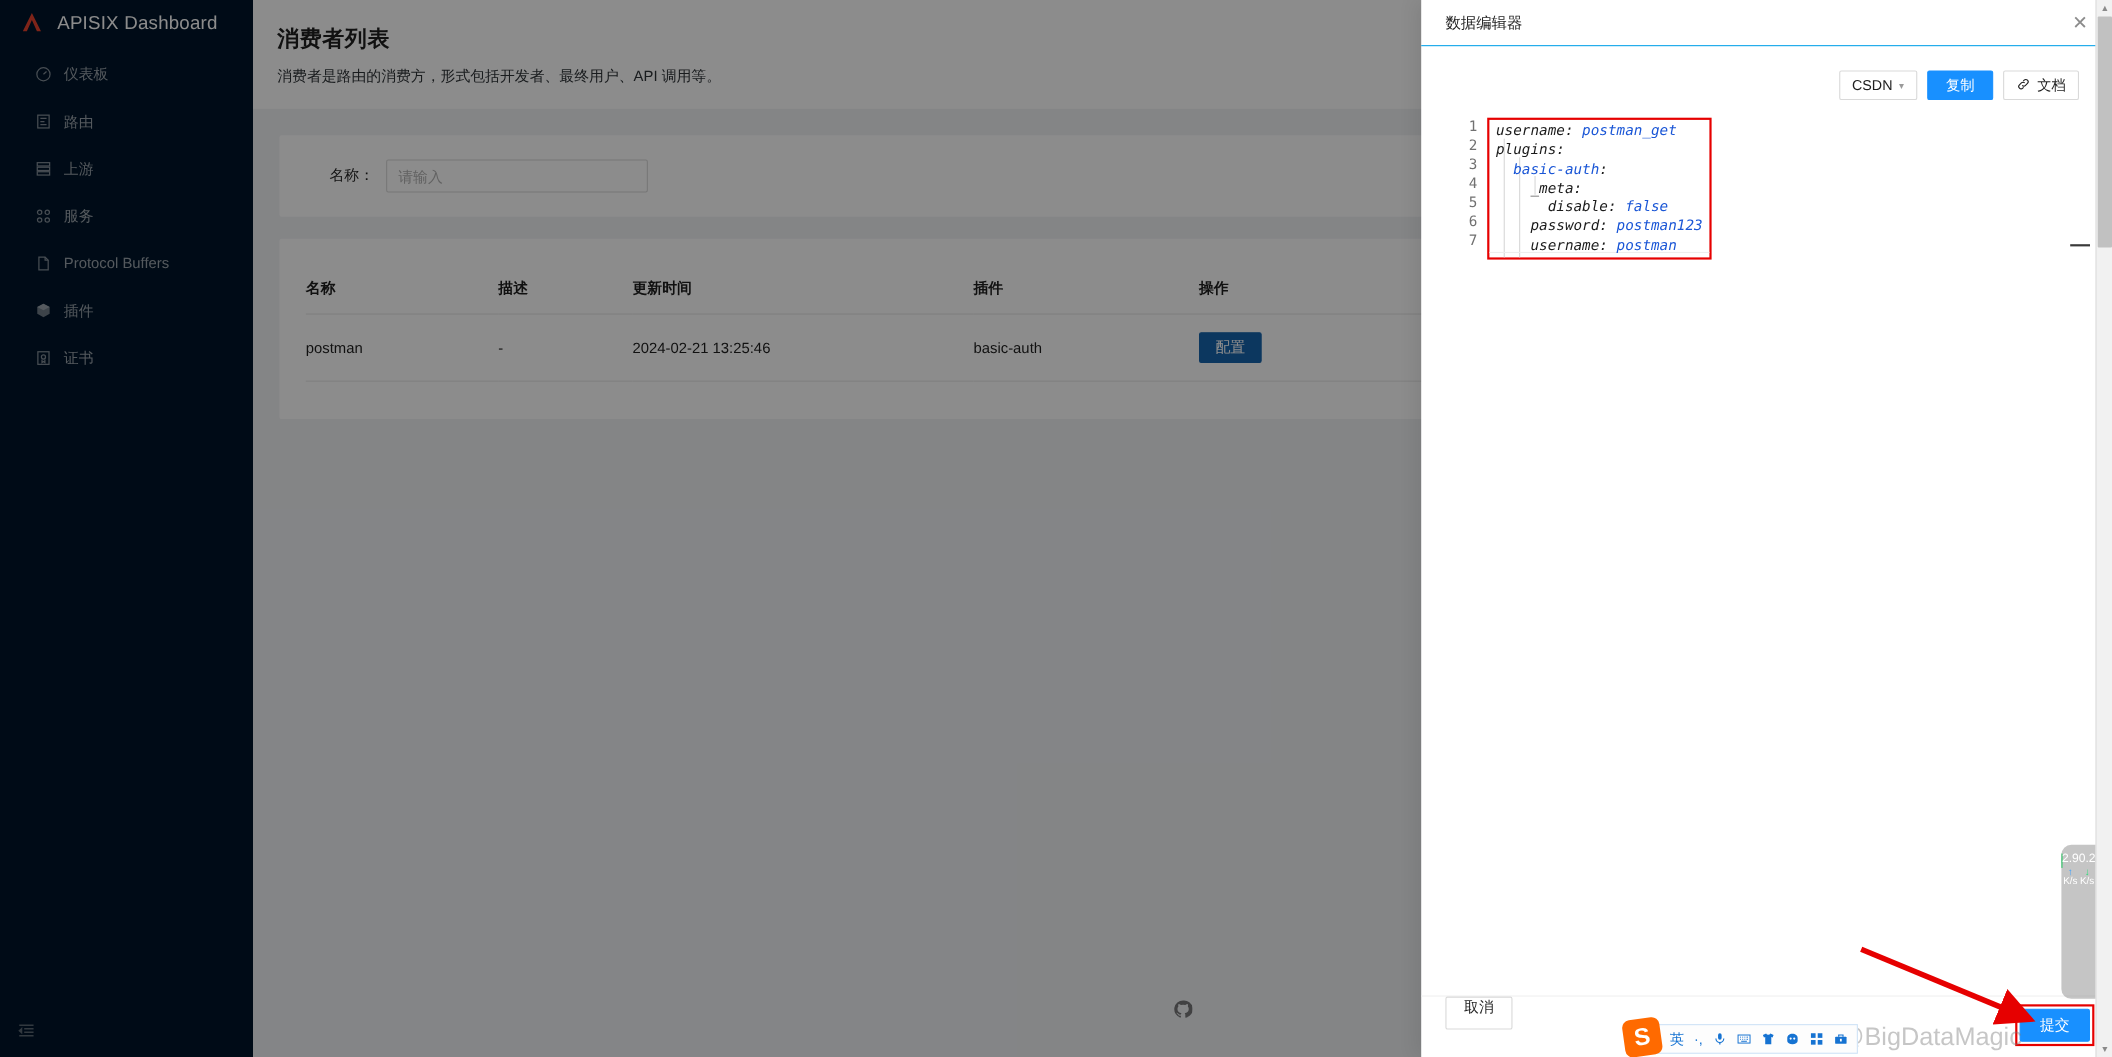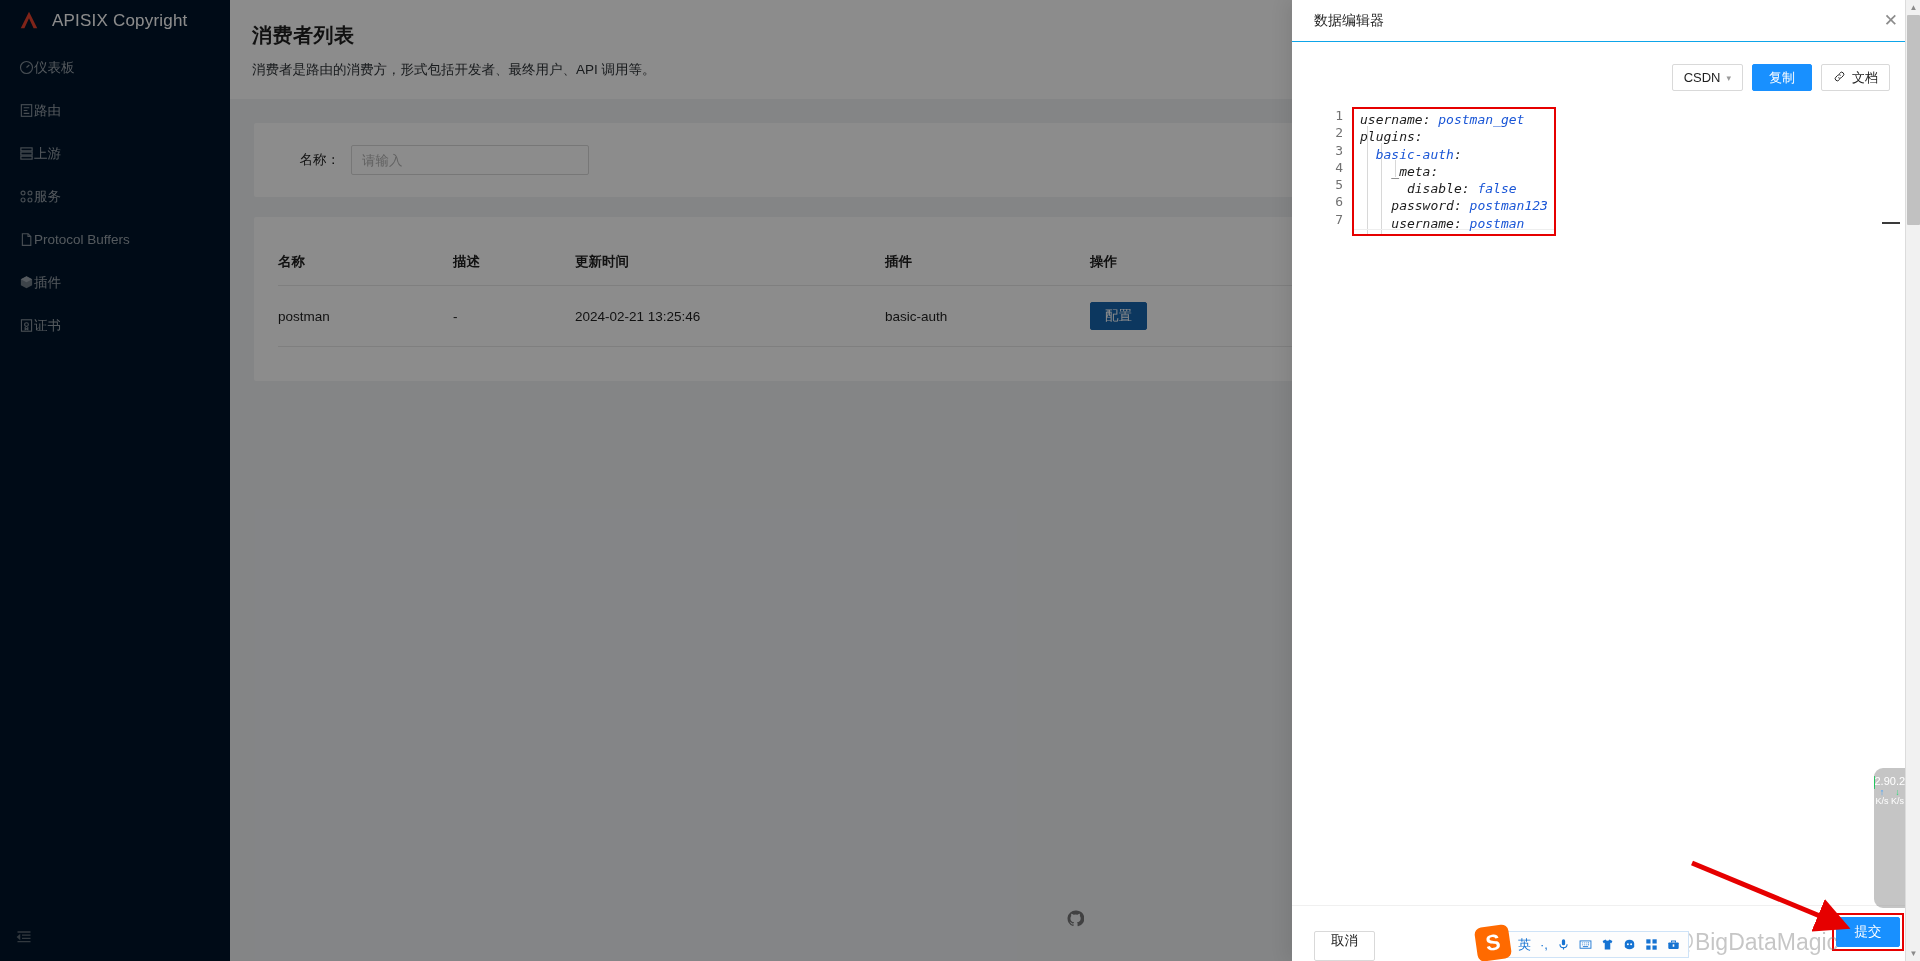--- a/index.html
+++ b/index.html
@@ -32,21 +32,21 @@
     padding-left: 18px; gap: 12px;
   }
   .brand-logo { width: 22px; height: 22px; position: relative; flex: none; }
   .brand-title {
     color: #ffffff; font-size: 17px; letter-spacing: .2px;
     white-space: nowrap;
   }
   .nav { margin-top: 4px; }
   .nav-item {
     height: 43px; display: flex; align-items: center;
-    padding-left: 19px;
+    gap: 11px; padding-left: 32px;
     font-size: 13.5px; color: #9aa3ab;
     cursor: pointer; white-space: nowrap;
   }
   .nav-item.active { background: #1765ad; color: #ffffff; }
   .nav-item .ico {
     width: 15px; height: 15px; flex: none;
     display: flex; align-items: center; justify-content: center;
     opacity: .85;
   }
   .nav-item .ico svg { width: 15px; height: 15px; display: block; }
@@ -205,21 +205,21 @@
     background: #d8d8d8;
   }
   .faint-line {
     position: absolute; left: 0; right: 0; height: 1px;
     background: #eeeeee;
   }
 
   .drawer-foot {
     flex: none; height: 56px;
     border-top: 1px solid #f0f0f0;
-    display: flex; align-items: flex-end;
+    display: flex; align-items: flex-start;
     padding: 0 22px; position: relative;
   }
   .btn-cancel {
     height: 30px; padding: 0 16px;
     border: 1px solid #d9d9d9; border-radius: 2px;
     background: #fff; color: #1f1f1f; font-size: 13.5px;
     cursor: pointer; font-family: "Liberation Sans", sans-serif;
   }
   .submit-wrap {
     position: absolute; right: 16px; top: 7px;
@@ -319,21 +319,21 @@
   <div class="app">
 
     <div class="sidebar">
       <div class="brand">
         <span class="brand-logo">
           <svg viewBox="0 0 24 24" width="22" height="22">
             <path d="M12 2 L21 20 L17 20 L12 9 L7 20 L3 20 Z" fill="#e8432e"></path>
             <path d="M12 12 L15.5 20 L8.5 20 Z" fill="#00152a"></path>
           </svg>
         </span>
-        <span class="brand-title">APISIX Copyright</span>
+        <span class="brand-title">APISIX Dashboard</span>
       </div>
 
       <div class="nav">
         <div class="nav-item">
           <span class="ico">
             <svg viewBox="0 0 16 16" fill="none" stroke="#9aa3ab" stroke-width="1.2">
                 <circle cx="8" cy="8" r="6.4"></circle>
                 <path d="M8 8 L11 5.3"></path>
               </svg>
           </span>

